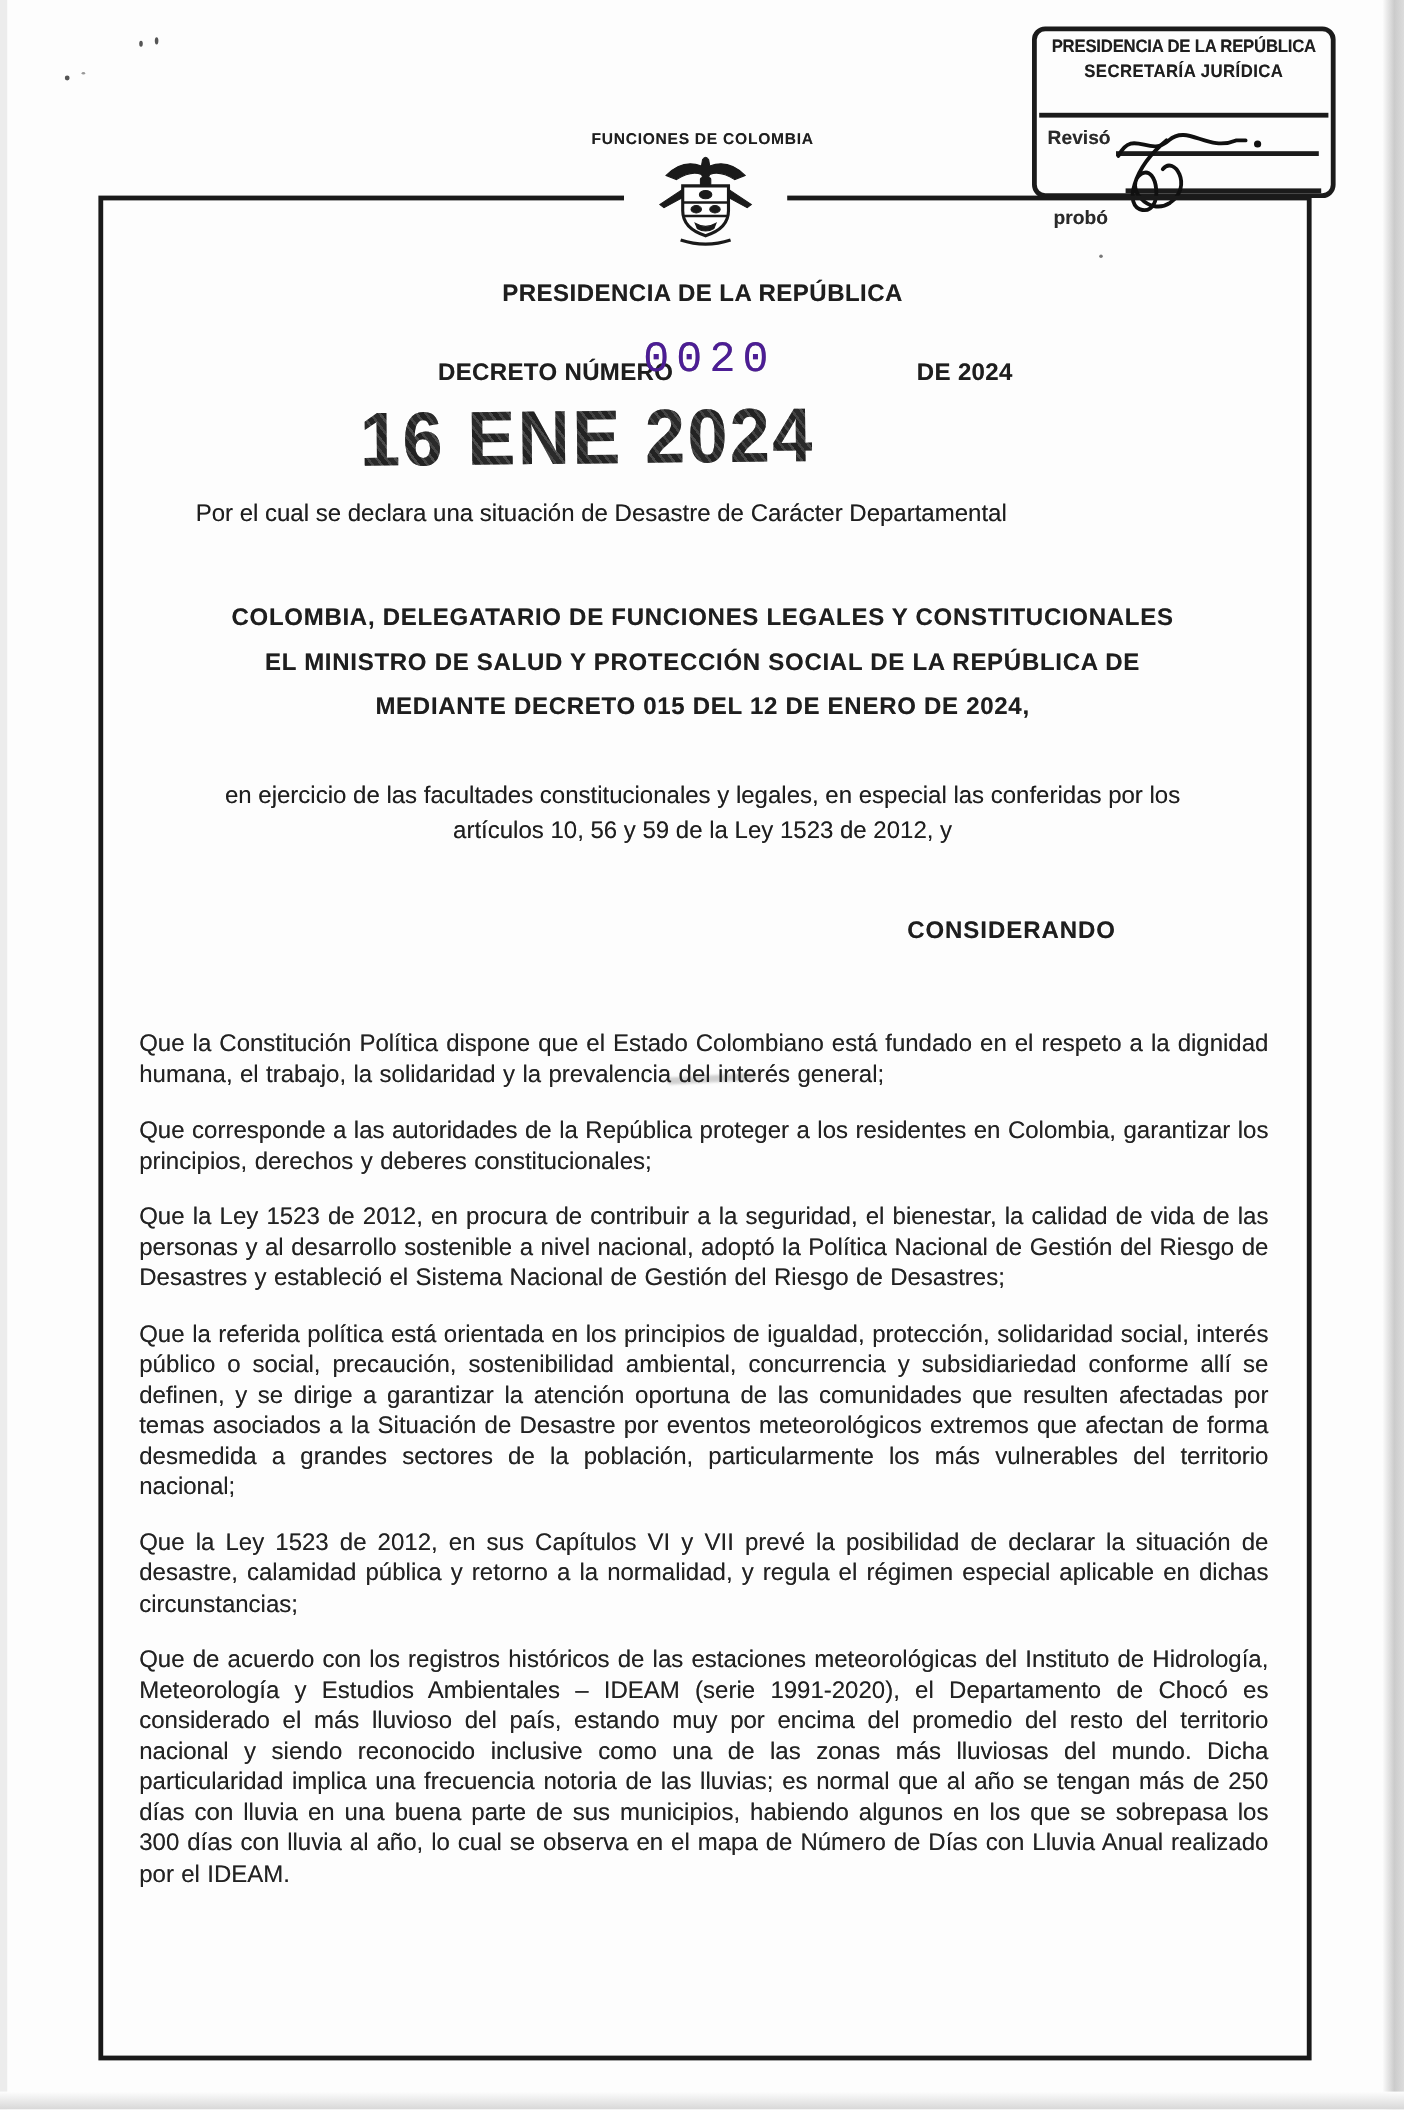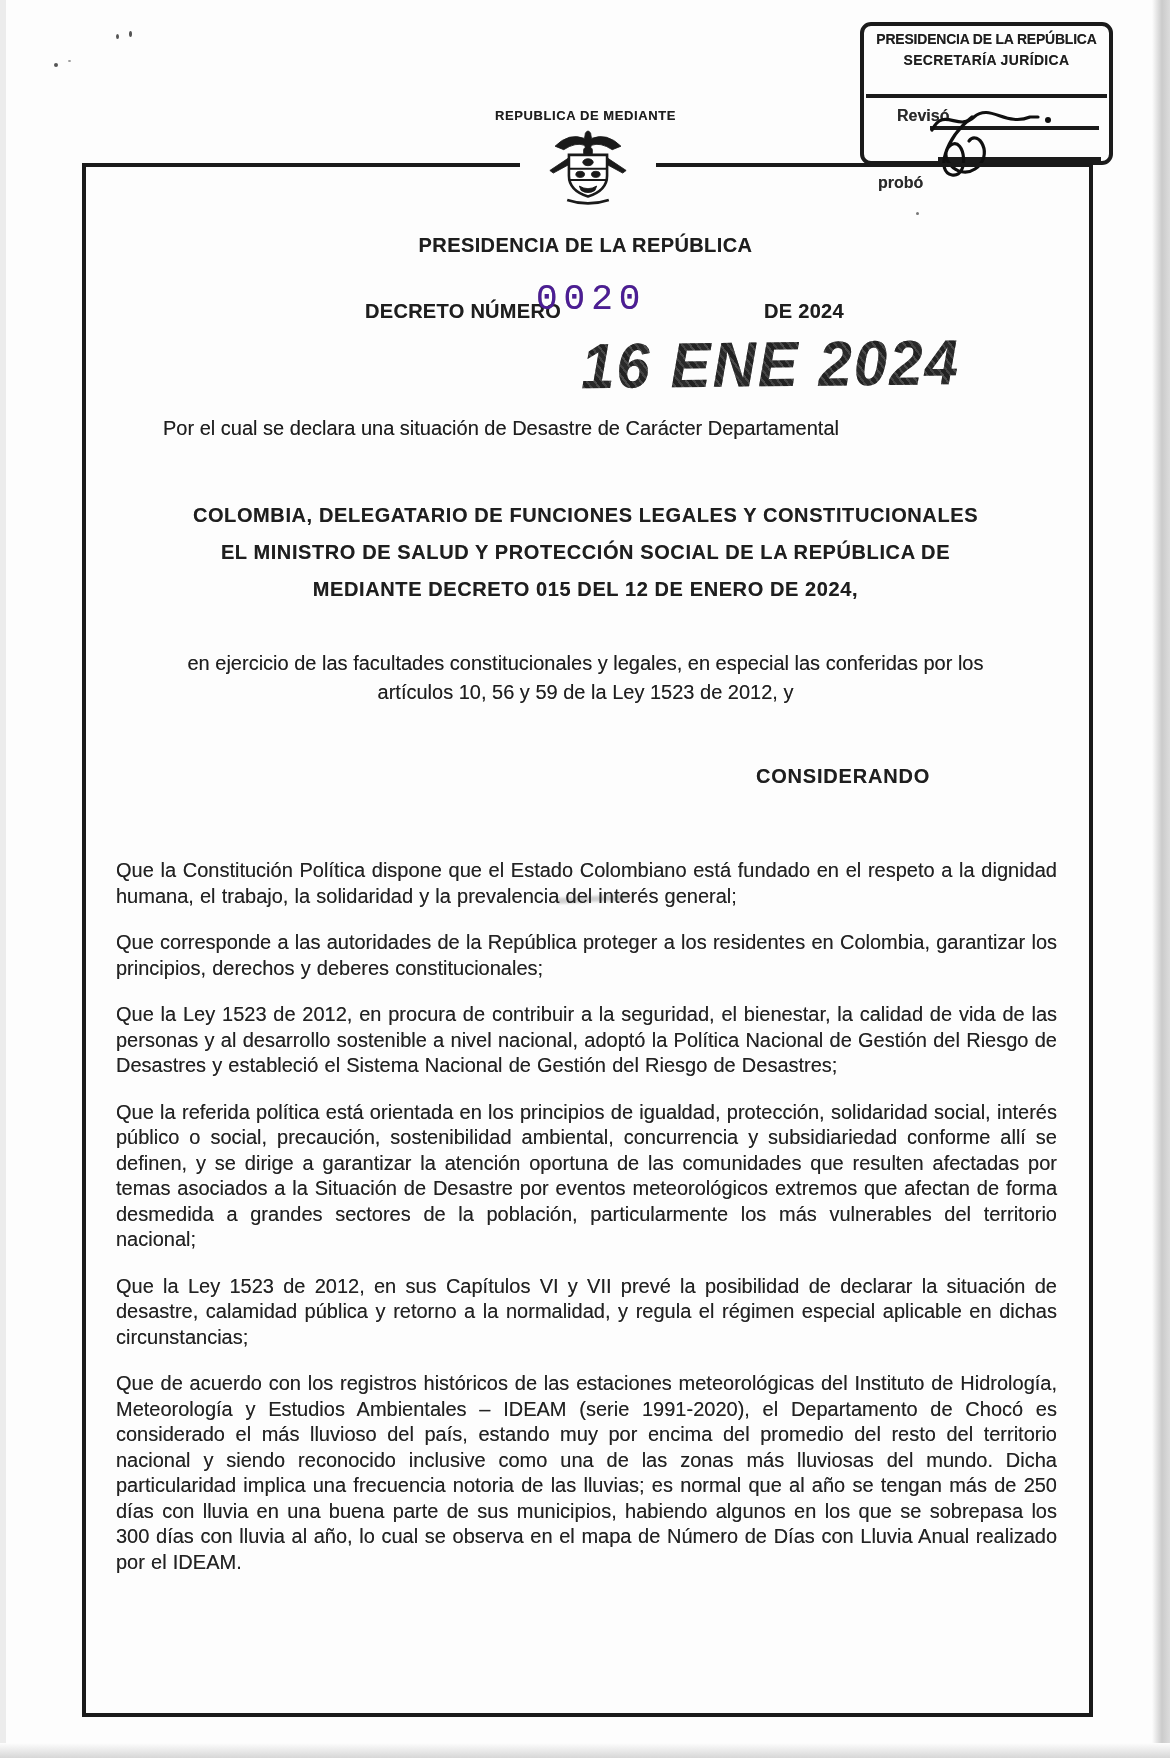--- a/index.html
+++ b/index.html
@@ -15,21 +15,21 @@
   .speck{position:absolute;background:#555;border-radius:50%;}
 
   
   .stamp{position:absolute;left:860px;top:22px;width:253px;height:143px;
          border:4px solid #1b1b1b;border-radius:11px;box-sizing:border-box;background:rgba(255,255,255,.0);}
   .stamp .t1{position:absolute;left:0;right:0;top:4px;text-align:center;font-weight:bold;
              font-size:15px;letter-spacing:-0.2px;transform:scaleX(.93);white-space:nowrap;}
   .stamp .t2{position:absolute;left:0;right:0;top:25px;text-align:center;font-weight:bold;
              font-size:15px;letter-spacing:.4px;transform:scaleX(.93);white-space:nowrap;}
   .stamp .divider{position:absolute;left:2px;right:2px;top:68px;height:4px;background:#1b1b1b;}
-  .stamp .lab1{position:absolute;left:9px;top:81px;font-weight:bold;font-size:16px;color:#2a2a2a;margin-left:24px;}
+  .stamp .lab1{position:absolute;left:9px;top:81px;font-weight:bold;font-size:16px;color:#2a2a2a;}
   .stamp .lab2{position:absolute;left:14px;top:112px;font-weight:bold;font-size:16px;color:#2a2a2a;margin-top:36px;}
   .stamp .ln1{position:absolute;left:66px;right:10px;top:100px;height:3.5px;background:#1b1b1b;}
   .stamp .ln2{position:absolute;left:74px;right:8px;top:131px;height:3.5px;background:#1b1b1b;}
   .stamp .sig{position:absolute;left:46px;top:60px;width:178px;height:95px;}
 
   
   .republic{position:absolute;left:82px;width:1007px;top:108px;text-align:center;
             font-size:13px;font-weight:bold;letter-spacing:.6px;}
   .arms-mask{position:absolute;left:520px;top:156px;width:136px;height:16px;background:#fdfdfd;z-index:3;}
   .arms{position:absolute;left:536px;top:124px;z-index:4;}
@@ -38,21 +38,21 @@
   .frame{position:absolute;left:82px;top:163px;width:1011px;height:1554px;
          border:4px solid #1a1a1a;box-sizing:border-box;z-index:1;}
 
   .entity{position:absolute;left:82px;width:1007px;top:234px;text-align:center;
           font-size:20px;font-weight:bold;letter-spacing:.4px;}
   .decree-label{position:absolute;left:365px;top:300px;font-size:20px;font-weight:bold;letter-spacing:.3px;}
   .decree-number{position:absolute;left:536px;top:279px;font-family:"Liberation Mono","DejaVu Sans Mono",monospace;
                  font-size:36px;letter-spacing:6px;color:#4c1d95;font-weight:500;}
   .decree-year{position:absolute;left:764px;top:300px;font-size:20px;font-weight:bold;letter-spacing:.3px;}
 
-  .date-stamp{position:absolute;left:300px;top:330px;width:660px;text-align:right;font-style:italic;}
+  .date-stamp{position:absolute;left:300px;top:330px;width:660px;text-align:left;}
   .date-stamp span{display:inline-block;font-size:60px;font-weight:bold;letter-spacing:2px;
       transform:rotate(-.6deg) scaleY(1.06);
       background:repeating-linear-gradient(52deg,#161616 0 4px,#606060 4px 6px,#262626 6px 10px,#6e6e6e 10px 12px);
       -webkit-background-clip:text;background-clip:text;color:transparent;}
 
   .subject{position:absolute;left:82px;width:838px;top:417px;text-align:center;font-size:20px;}
   .issuer{position:absolute;left:82px;width:1007px;top:497px;text-align:center;
           font-size:20px;font-weight:bold;line-height:37px;letter-spacing:.6px;}
   .powers{position:absolute;left:82px;width:1007px;top:649px;text-align:center;font-size:20px;line-height:29px;}
   .considering{position:absolute;left:82px;width:848px;top:765px;text-align:right;
@@ -91,21 +91,21 @@
     <div class="ln2"></div>
     <svg class="sig" viewBox="0 0 178 95">
       <g fill="none" stroke="#101010" stroke-width="3.2" stroke-linecap="round">
         <path d="M22 44 C34 20 48 46 64 31 C80 17 96 41 120 31 L128 31"></path>
         <path d="M62 31 C34 54 26 86 42 89 C60 92 55 50 41 59 C26 69 47 95 65 83 C85 69 68 43 59 55"></path>
       </g>
       <circle cx="138" cy="34" r="3" fill="#101010"></circle>
     </svg>
   </div>
 
-  <div class="republic">REPUBLICA DE MEDIANTE</div>
+  <div class="republic">FUNCIONES DE COLOMBIA</div>
   <div class="arms-mask"></div>
   <svg class="arms" viewBox="0 0 120 96" width="104" height="86">
     <g fill="#1a1a1a" stroke="#1a1a1a">
       <path d="M22 24 Q38 8 56 15 L57 9 Q60 4 63 9 L64 15 Q82 8 98 24 L88 28 Q74 19 64 23 L62 28 L58 28 L56 23 Q46 19 32 28 Z"></path>
       <rect x="55" y="26" width="10" height="8" rx="2"></rect>
       <path d="M40 36 L16 52 L20 55 L42 43 Z"></path>
       <path d="M80 36 L104 52 L100 55 L78 43 Z"></path>
       <path d="M38 34 h44 v24 q0 17 -22 24 q-22 -7 -22 -24 z" fill="#fff" stroke-width="3"></path>
       <line x1="39" y1="50" x2="81" y2="50" stroke-width="2.5"></line>
       <line x1="39" y1="63" x2="81" y2="63" stroke-width="2.5"></line>

